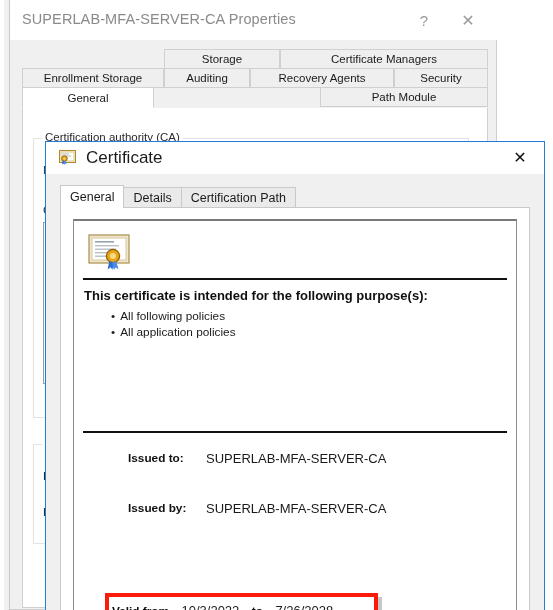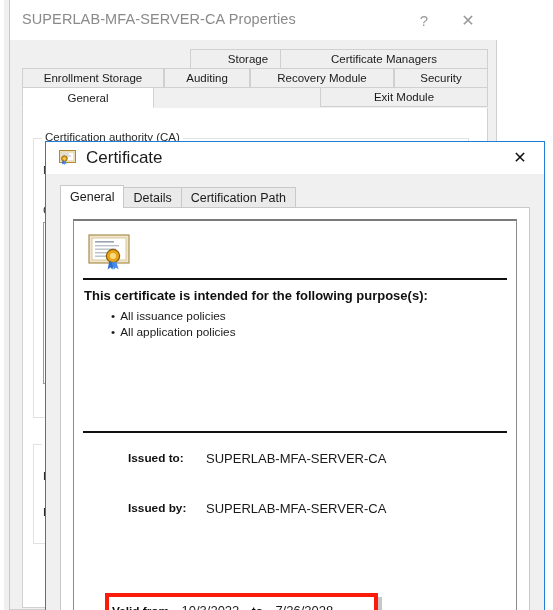--- a/index.html
+++ b/index.html
@@ -187,34 +187,34 @@
 
     <div class="props-titlebar">
       <div class="props-title">SUPERLAB-MFA-SERVER-CA Properties</div>
       <div class="props-help">?</div>
       <div class="props-close">✕</div>
     </div>
 
     <div class="tabstrip">
 
       <div class="tabrow">
-        <div class="tab" style="left:142px;width:116px;margin-left:26px;">Storage</div>
+        <div class="tab" style="left:142px;width:116px;">Storage</div>
         <div class="tab" style="left:258px;width:208px;">Certificate Managers</div>
       </div>
 
       <div class="tabrow">
         <div class="tab" style="left:0px;width:142px;">Enrollment Storage</div>
         <div class="tab" style="left:142px;width:86px;">Auditing</div>
-        <div class="tab" style="left:228px;width:144px;">Recovery Module</div>
+        <div class="tab" style="left:228px;width:144px;">Recovery Agents</div>
         <div class="tab" style="left:372px;width:94px;">Security</div>
       </div>
 
       <div class="tabrow">
         <div class="tab active" style="left:0px;width:132px;">General</div>
-        <div class="tab" style="left:298px;width:168px;">Exit Module</div>
+        <div class="tab" style="left:298px;width:168px;">Path Module</div>
       </div>
 
     </div>
 
     <div class="props-page">
 
       <div class="grp" style="left:10px;top:30px;width:436px;height:280px;">
         <div class="grp-legend">Certification authority (CA)</div>
       </div>
       <div class="fieldlabel" style="left:20px;top:56px;">Name:</div>
@@ -275,21 +275,21 @@
             <path d="M28 27 L30.6 35.2 L27.8 33.6 L25.8 35.8 L24 29 Z" fill="#4a8ae8"></path>
           </svg>
 
 
           <div class="hr1"></div>
 
           <div class="intended">This certificate is intended for the following purpose(s):</div>
 
           <div class="purposes">
             <div class="purpose">
-              <span class="b">•</span><span>All issuance policies</span>
+              <span class="b">•</span><span>All following policies</span>
             </div>
             <div class="purpose">
               <span class="b">•</span><span>All application policies</span>
             </div>
           </div>
 
           <div class="hr2"></div>
 
           <div class="row">
             <div class="row-lab" style="left:54px;top:230px;">Issued to:</div>

